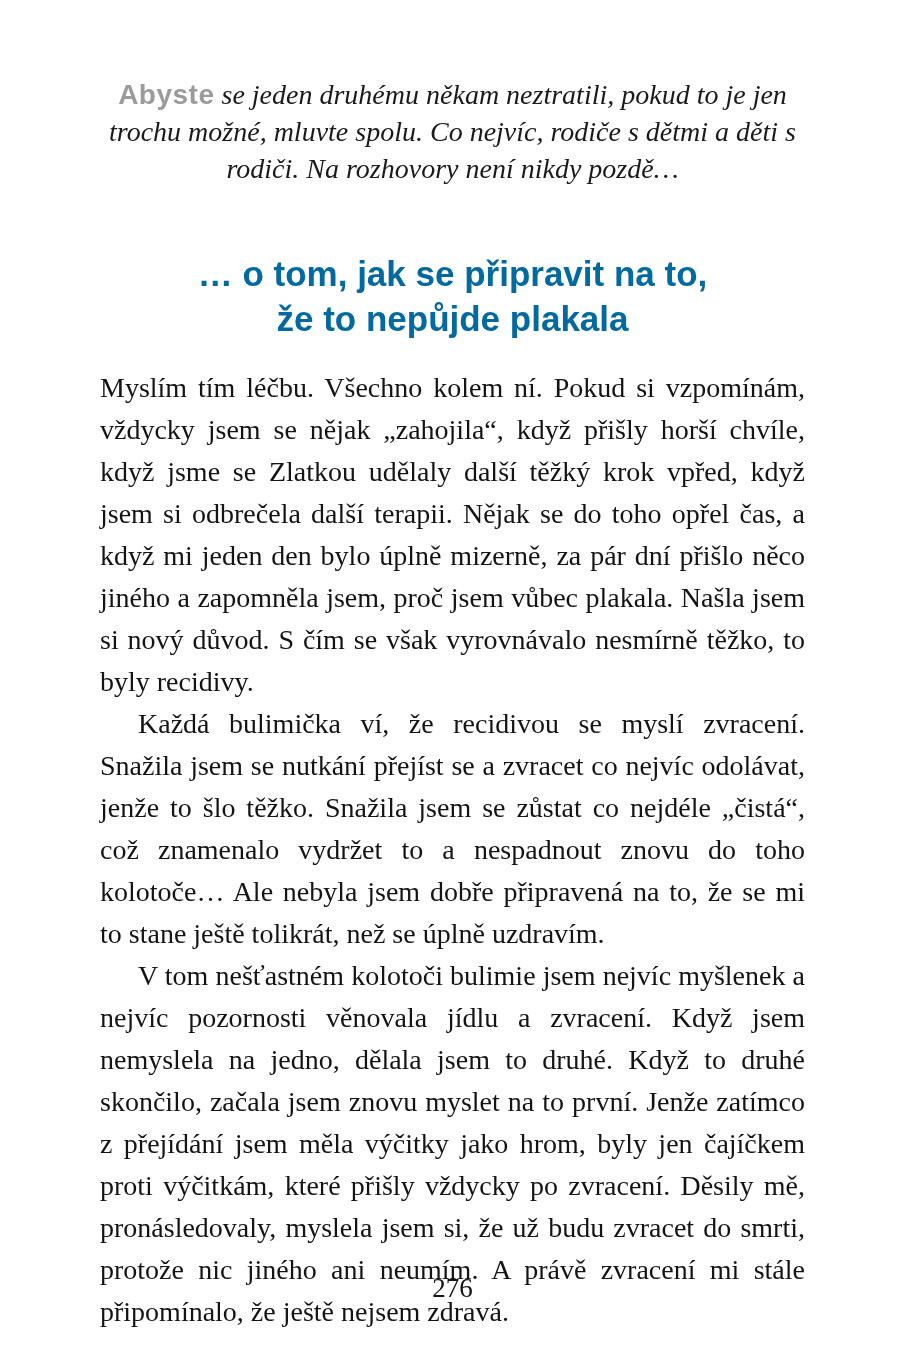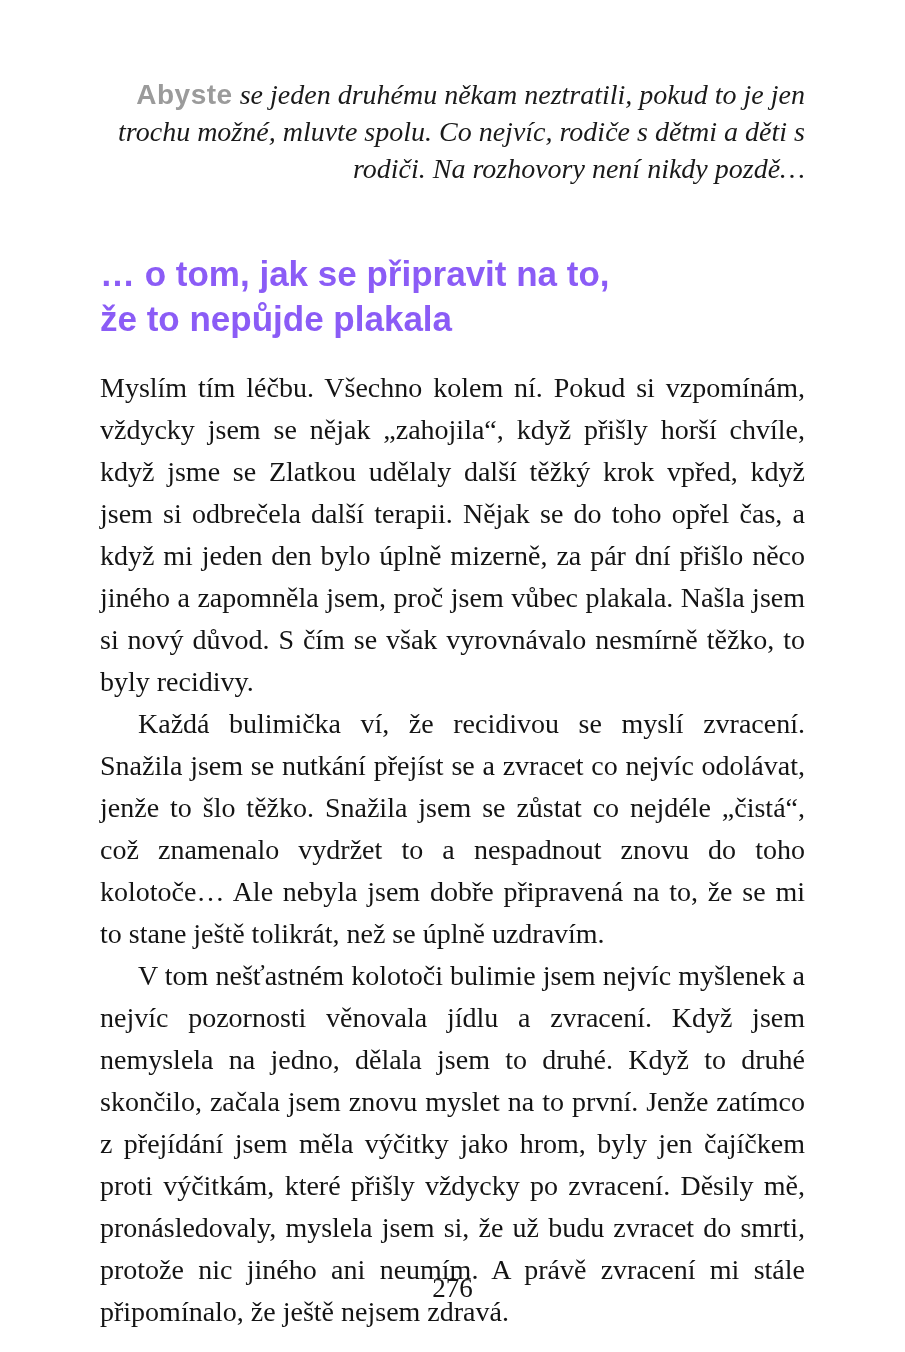--- a/index.html
+++ b/index.html
@@ -25,39 +25,40 @@
     left: 100px;
     right: 100px;
   }
 
   
   .intro-quote {
     margin-top: 76px;
     font-style: italic;
     font-size: 28px;
     line-height: 37px;
-    text-align: right;
+    text-align: center;
     color: #1a1a1a;
   }
   .intro-quote .lead-word {
     font-family: "Liberation Sans", sans-serif;
     font-style: normal;
     font-weight: bold;
     color: #9b9b9b;
     letter-spacing: 0.5px;
   }
 
   
   .chapter-heading {
     margin-top: 64px;
+    text-align: center;
     font-family: "Liberation Sans", sans-serif;
     font-weight: bold;
     font-size: 35px;
     line-height: 45px;
-    color: #8b5cf6;
+    color: #0369a1;
   }
 
   
   .body-text {
     margin-top: 26px;
     font-size: 28px;
     line-height: 42px;
     text-align: justify;
     color: #141414;
   }

